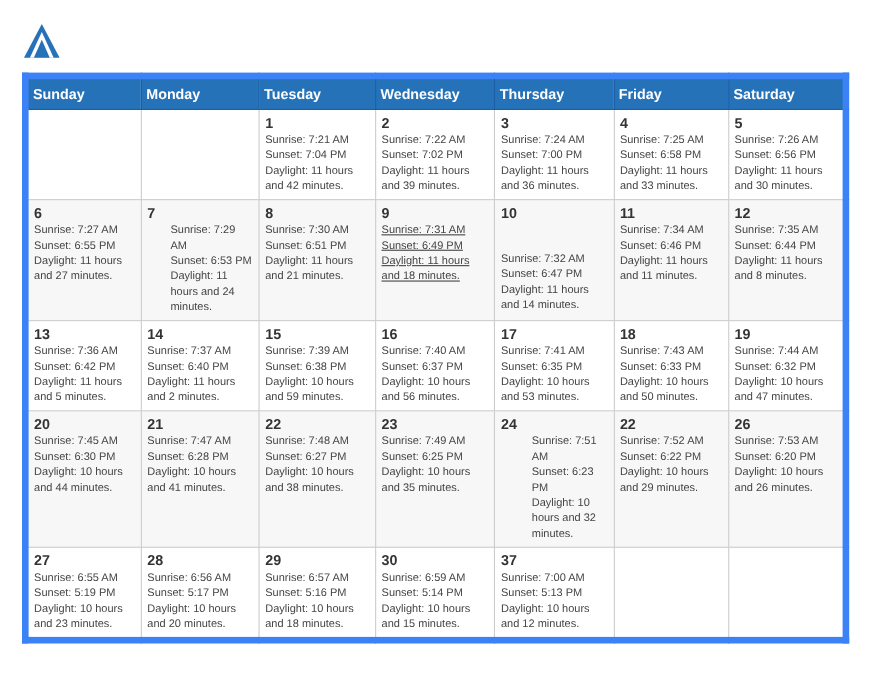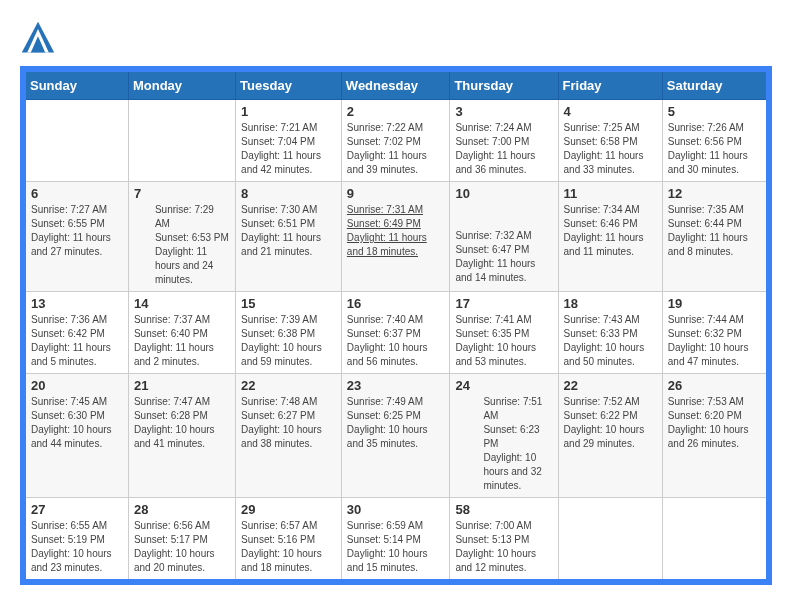--- a/index.html
+++ b/index.html
@@ -314,21 +314,21 @@
 Sunset: 5:16 PM
 Daylight: 10 hours and 18 minutes.</div>
         </td>
         <td>
           <span class="day-num">30</span>
           <div class="day-info" style="white-space: pre-line;">Sunrise: 6:59 AM
 Sunset: 5:14 PM
 Daylight: 10 hours and 15 minutes.</div>
         </td>
         <td>
-          <span class="day-num">58</span>
+          <span class="day-num">37</span>
           <div class="day-info" style="white-space: pre-line;">Sunrise: 7:00 AM
 Sunset: 5:13 PM
 Daylight: 10 hours and 12 minutes.</div>
         </td>
         <td class="empty-cell"></td>
         <td class="empty-cell"></td>
       </tr>
     </tbody>
 </table>
 

